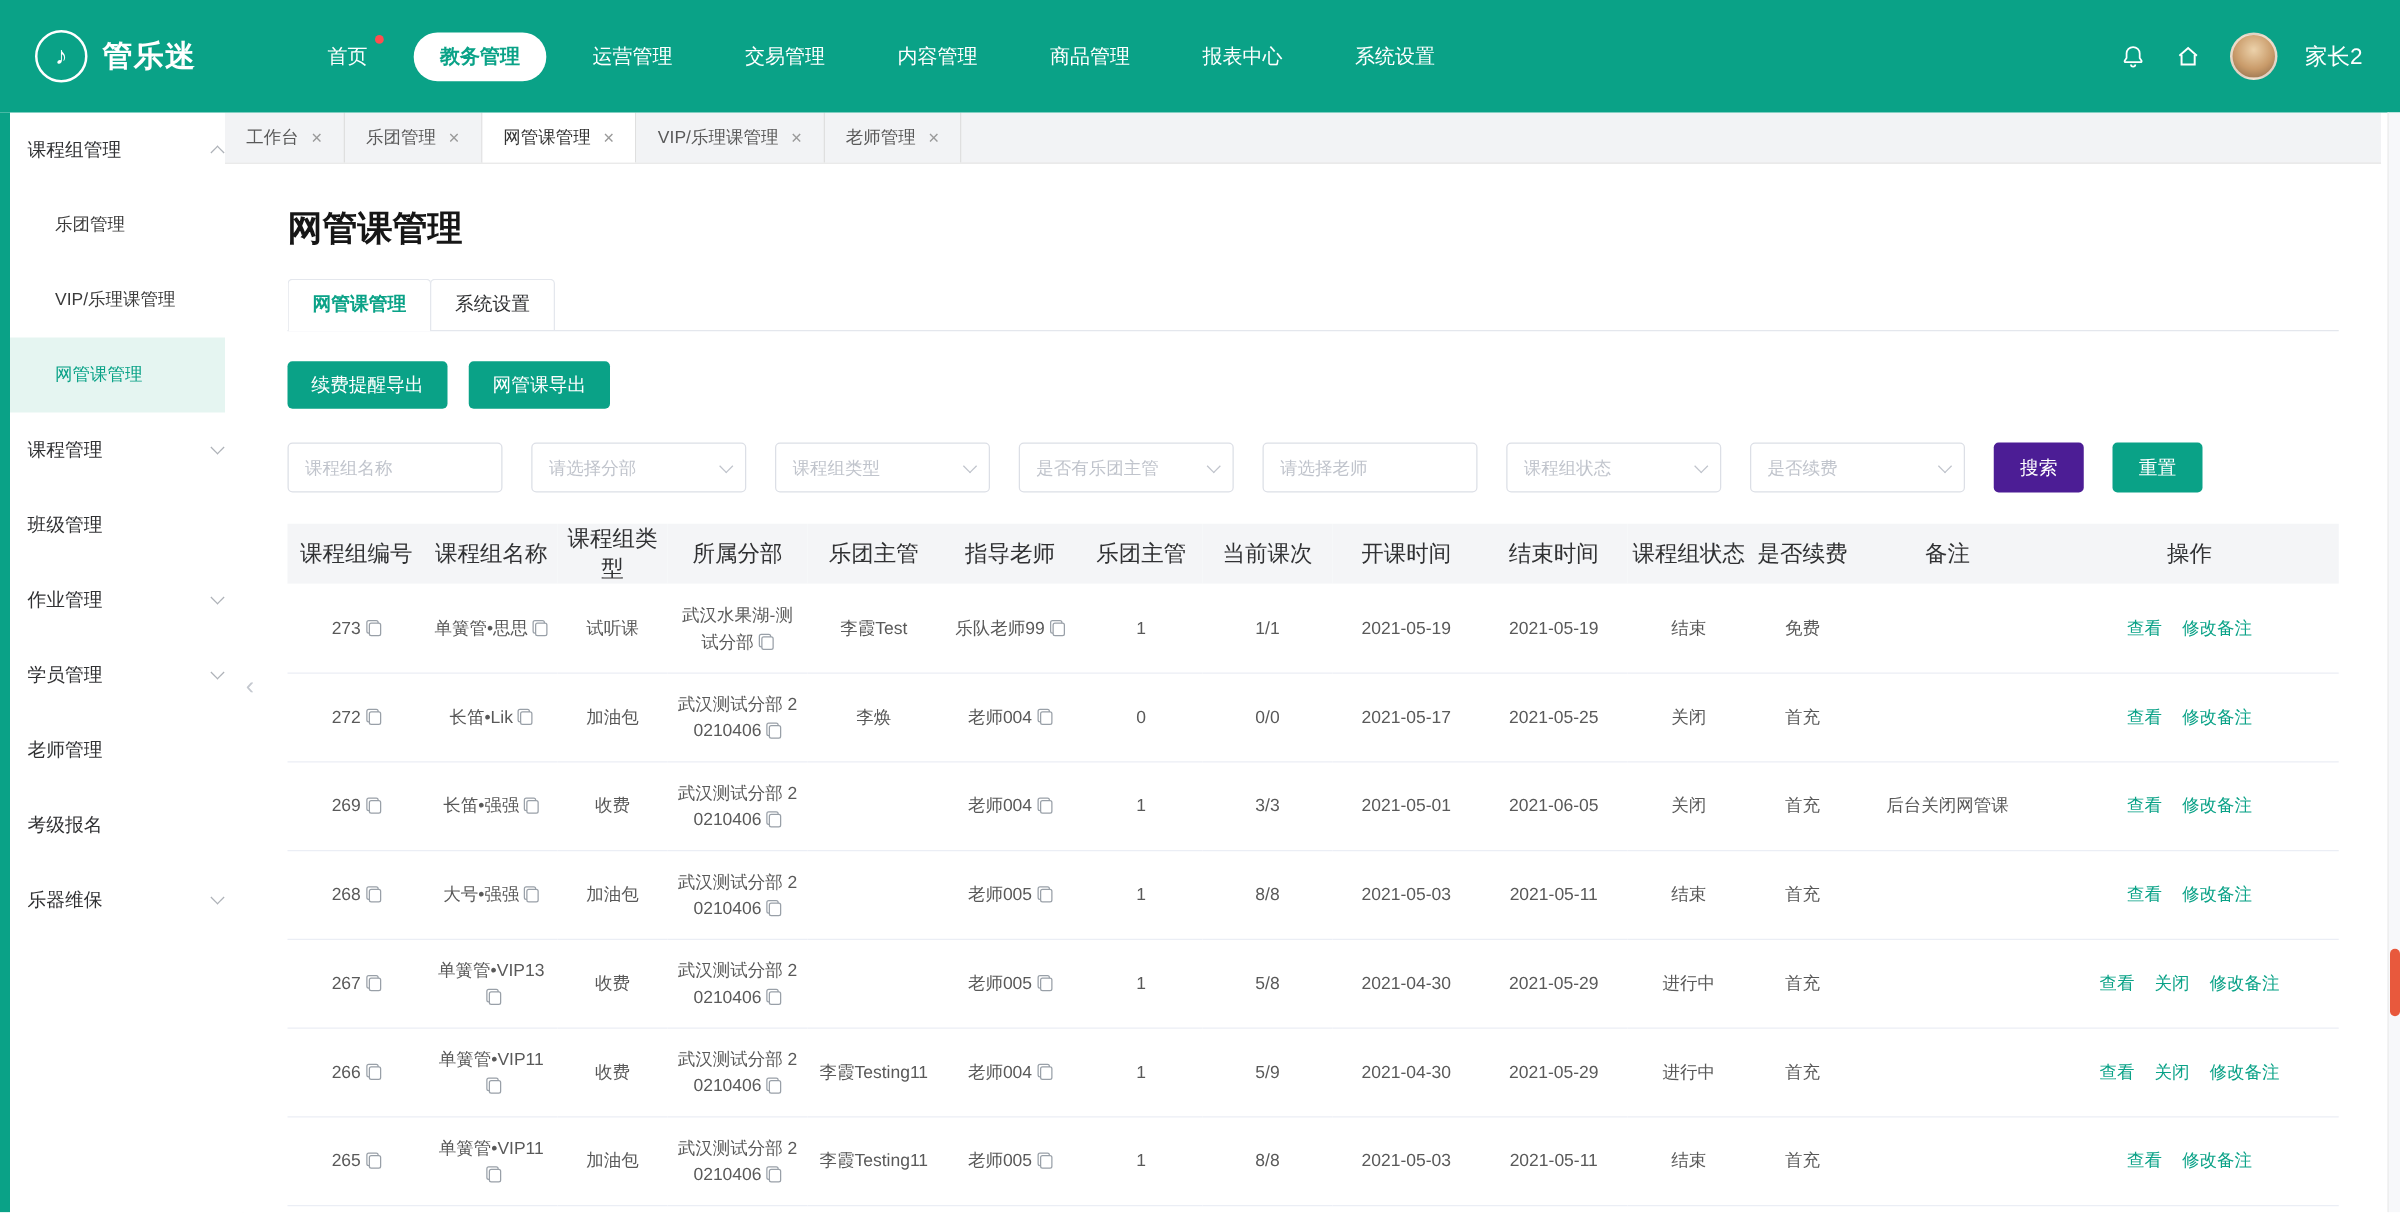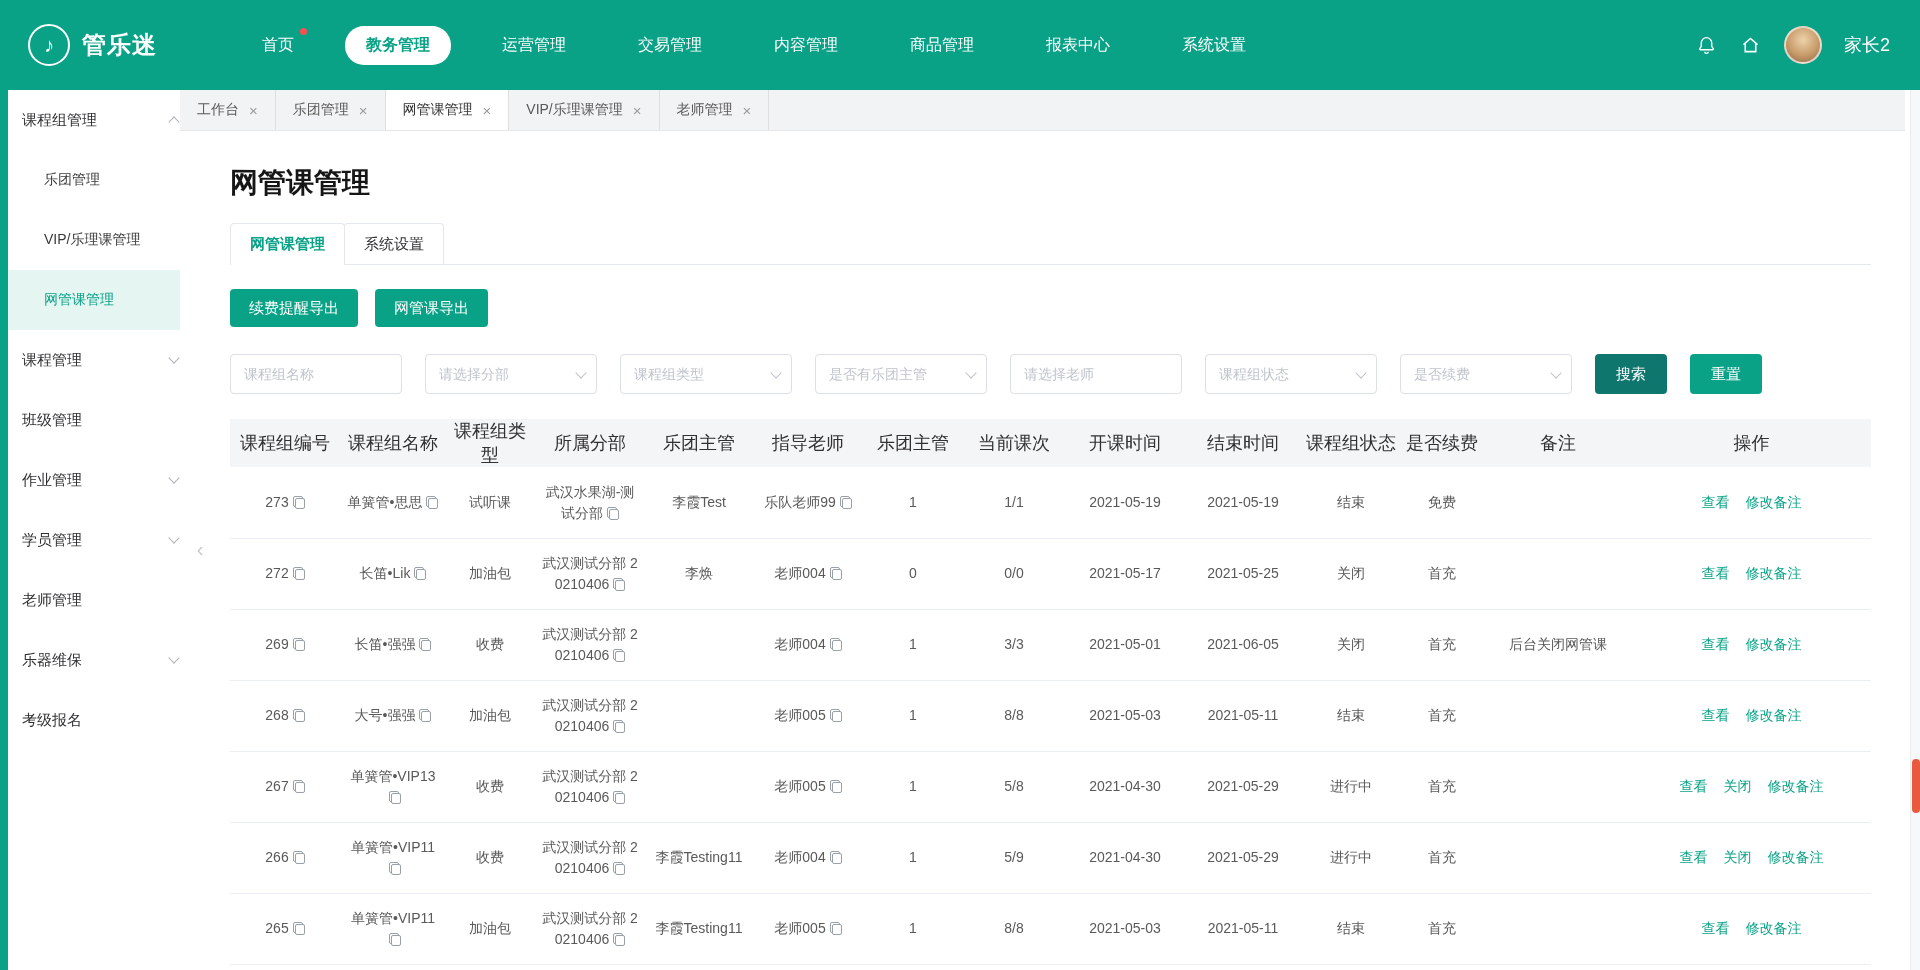--- a/index.html
+++ b/index.html
@@ -4,21 +4,21 @@
 <style>
   html,body{margin:0;padding:0}
   body{width:1920px;height:970px;overflow:hidden;font-family:"Liberation Sans","DejaVu Sans",sans-serif;background:#fff}
   .app{position:relative;width:1920px;height:970px;overflow:hidden;background:#fff}
 
   
   .topbar{position:absolute;top:0;left:0;width:1920px;height:90px;background:#0AA287;display:flex;align-items:center;z-index:5}
   .logo{display:flex;align-items:center;gap:12px;padding-left:28px;width:195px;box-sizing:border-box;cursor:pointer}
   .logo-icon{width:38px;height:38px;border:2px solid #fff;border-radius:50%;display:flex;align-items:center;justify-content:center;font-size:20px;color:#fff;flex:none}
   .logo-text{font-size:24px;font-weight:700;color:#fff;letter-spacing:1px;white-space:nowrap}
-  .main-nav{display:flex;align-items:center;gap:30px;margin-left:46px}
+  .main-nav{display:flex;align-items:center;gap:16px;margin-left:46px}
   .nav-item{position:relative;color:#fff;font-size:16px;padding:9px 21px;border-radius:19px;cursor:pointer;white-space:nowrap}
   .nav-item.active{background:#fff;color:#0AA287;font-weight:700}
   .nav-badge{position:absolute;top:2px;right:8px;width:7px;height:7px;border-radius:50%;background:#ff4d4f}
   .topbar-right{margin-left:auto;display:flex;align-items:center;gap:22px;padding-right:30px}
   .icon-btn{width:22px;height:22px;display:flex;align-items:center;justify-content:center;cursor:pointer}
   .avatar{width:38px;height:38px;border-radius:50%;background:radial-gradient(circle at 50% 35%,#ecd2ab 0%,#c99b6a 55%,#876546 100%);border:2px solid rgba(255,255,255,.65);box-sizing:border-box;cursor:pointer}
   .user-name{color:#fff;font-size:18px;white-space:nowrap}
 
   
   .sidebar{position:absolute;top:90px;left:0;width:195px;height:880px;background:#fff;box-sizing:border-box;border-left:8px solid #0AA287;border-right:1px solid #ececec}
@@ -39,21 +39,21 @@
   .content{padding:34px 34px 0 50px}
   .page-title{font-size:28px;font-weight:700;color:#161616;margin:0;line-height:1.3}
   .page-tabs{display:flex;margin-top:22px;border-bottom:1px solid #e4e7ed}
   .ptab{padding:0 19px;height:40px;line-height:40px;font-size:15px;color:#303133;border:1px solid #e4e7ed;border-bottom:none;border-radius:4px 4px 0 0;margin-right:-1px;background:#fff;cursor:pointer;position:relative}
   .ptab.active{color:#0AA287;font-weight:700}
   .ptab.active::after{content:"";position:absolute;left:0;right:0;bottom:-1px;height:1px;background:#fff}
 
   .export-row{margin-top:24px;display:flex;gap:17px}
   .btn{height:38px;padding:0 19px;border:none;border-radius:4px;font-size:15px;color:#fff;cursor:pointer;font-family:inherit;white-space:nowrap}
   .btn-teal{background:#0AA287}
-  .btn-danger{background:#0f766e}
+  .btn-danger{background:#4c1d95}
   .btn-search{height:40px;padding:0 21px}
   .btn-reset{height:40px;padding:0 21px}
 
   .filter-row{margin-top:27px;display:flex;gap:23px;align-items:center}
   .filter{width:172px;height:40px;border:1px solid #dcdfe6;border-radius:4px;display:flex;align-items:center;padding:0 11px;box-sizing:border-box;background:#fff}
   .filter-input{border:none;outline:none;width:100%;font-size:14px;color:#606266;font-family:inherit;background:transparent}
   .filter-input::placeholder{color:#c0c4cc}
   .filter .chev{margin-left:4px;margin-top:-2px;border-color:#c0c4cc}
 
   
@@ -136,25 +136,25 @@
           <span class="chev down"></span>
         </div>
         <div class="sb-item">
           <span>学员管理</span>
           <span class="chev down"></span>
         </div>
         <div class="sb-item">
           <span>老师管理</span>
         </div>
         <div class="sb-item">
+          <span>考级报名</span>
+        </div>
+        <div class="sb-item">
           <span>乐器维保</span>
           <span class="chev down"></span>
-        </div>
-        <div class="sb-item">
-          <span>考级报名</span>
         </div>
       </div>
     <div class="collapse-handle">‹</div>
   </aside>
 
   <div class="workspace">
     <div class="tabbar">
         <div class="tab">
           <span>工作台</span>
           <span class="tab-close">×</span>

